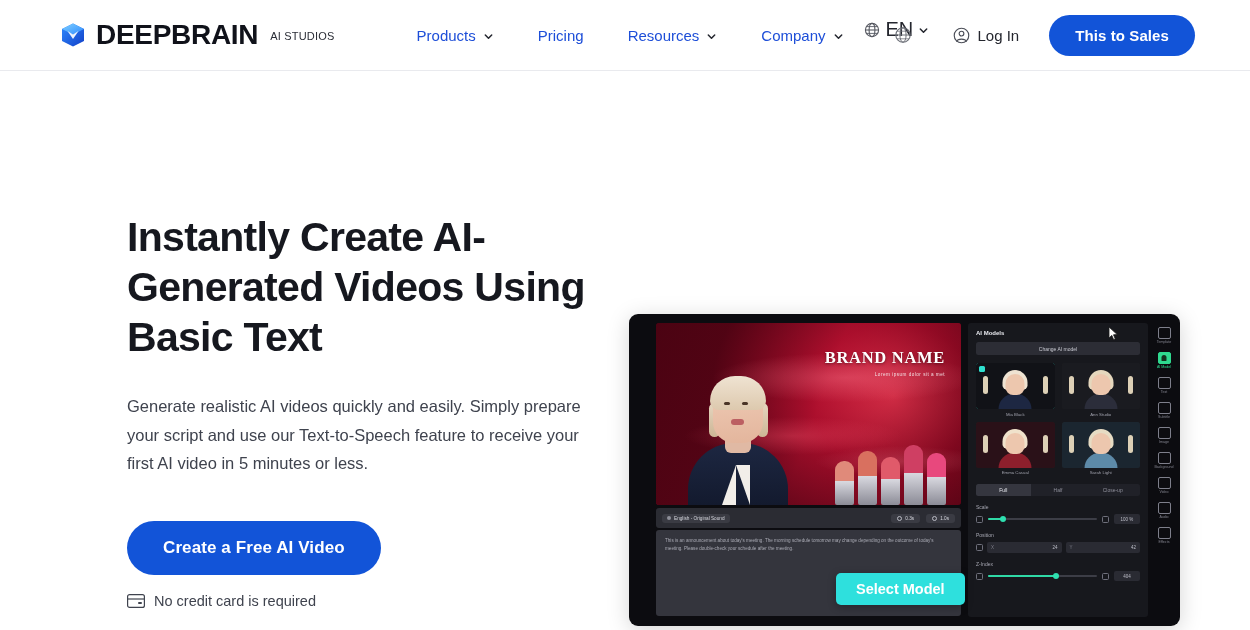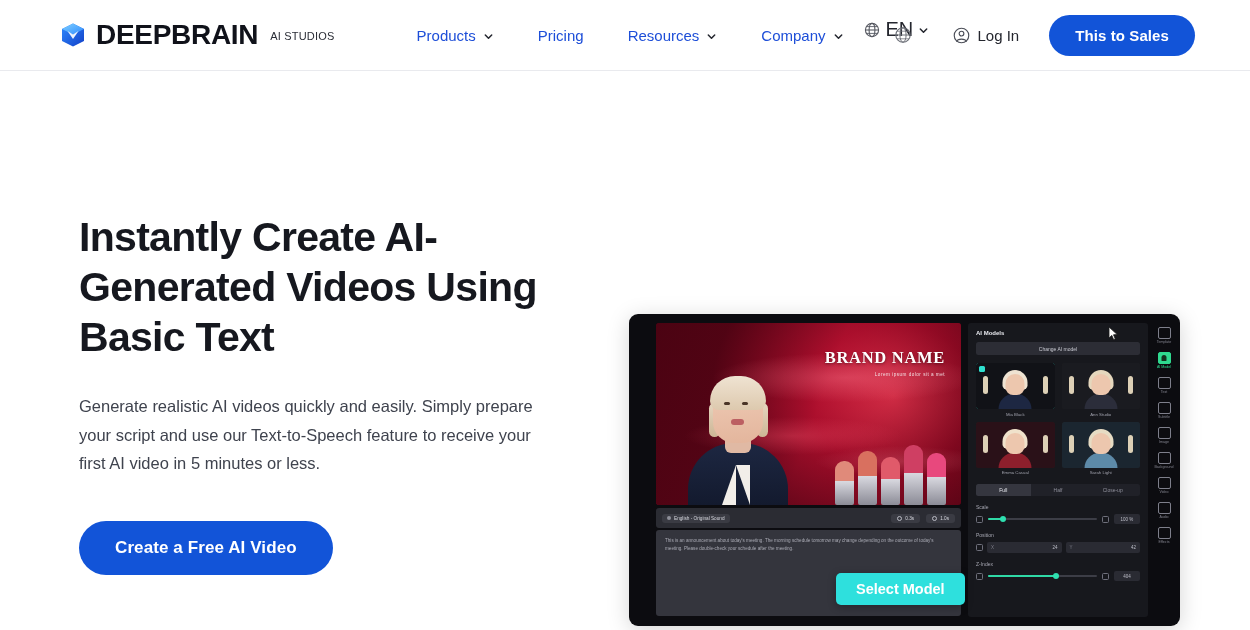--- a/index.html
+++ b/index.html
@@ -139,20 +139,21 @@
     width: 1250px;
     height: 559px;
     background: #ffffff;
     display: flex;
   }
 
   .hero-left {
     width: 560px;
     padding-left: 79px;
     padding-top: 141px;
+    margin-left: 48px;
   }
   .hero-title {
     font-size: 41px;
     line-height: 1.22;
     font-weight: 700;
     letter-spacing: -0.7px;
     color: #16181f;
     max-width: 470px;
   }
   .hero-sub {
@@ -761,20 +762,30 @@
     <button class="cta-sales">This to Sales</button>
   </div>
 </header>
 
 <section id="hero">
 
   <div class="hero-left">
     <h1 class="hero-title">Instantly Create AI-Generated Videos Using Basic Text</h1>
     <p class="hero-sub">Generate realistic AI videos quickly and easily. Simply prepare your script and use our Text-to-Speech feature to receive your first AI video in 5 minutes or less.</p>
     <button class="hero-cta">Create a Free AI Video</button>
+    <div class="hero-note">
+      <span class="card-ico">
+        <svg viewBox="0 0 18 14" width="18" height="14">
+          <rect x="0.6" y="0.6" width="16.8" height="12.8" rx="2" fill="none" stroke="#3f434e" stroke-width="1.2"></rect>
+          <line x1="0.6" y1="5" x2="17.4" y2="5" stroke="#3f434e" stroke-width="1.2"></line>
+          <rect x="11" y="8" width="4" height="2" rx="1" fill="#3f434e"></rect>
+        </svg>
+      </span>
+      <span>No credit card is required</span>
+    </div>
   </div>
 
   <div class="hero-right">
     <div class="editor">
 
       <div class="canvas-col">
 
         <div class="stage">
           <div class="stage-bg"></div>
           <div class="stage-swirl"></div>

